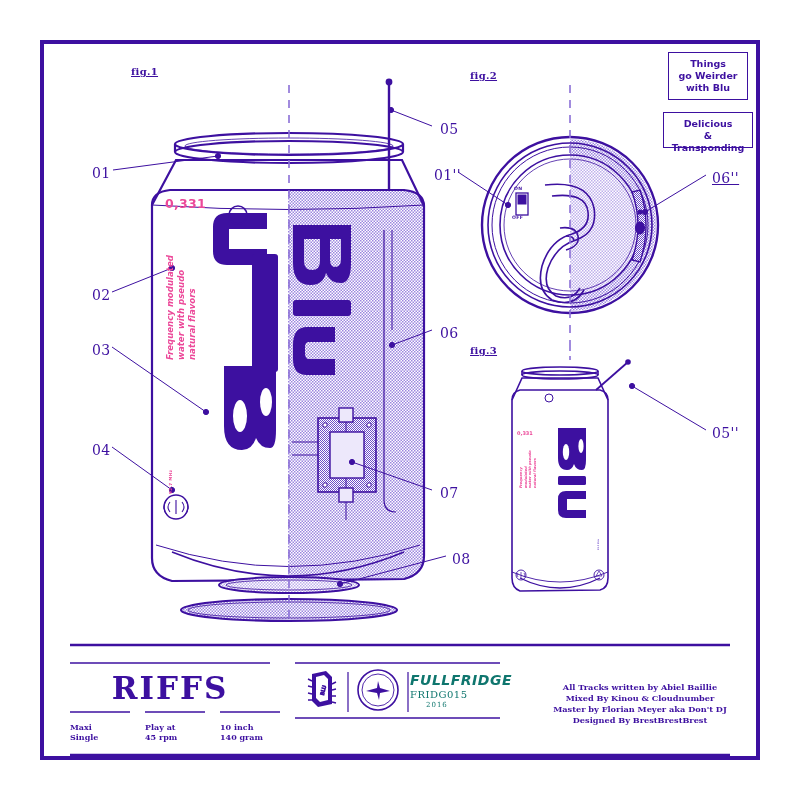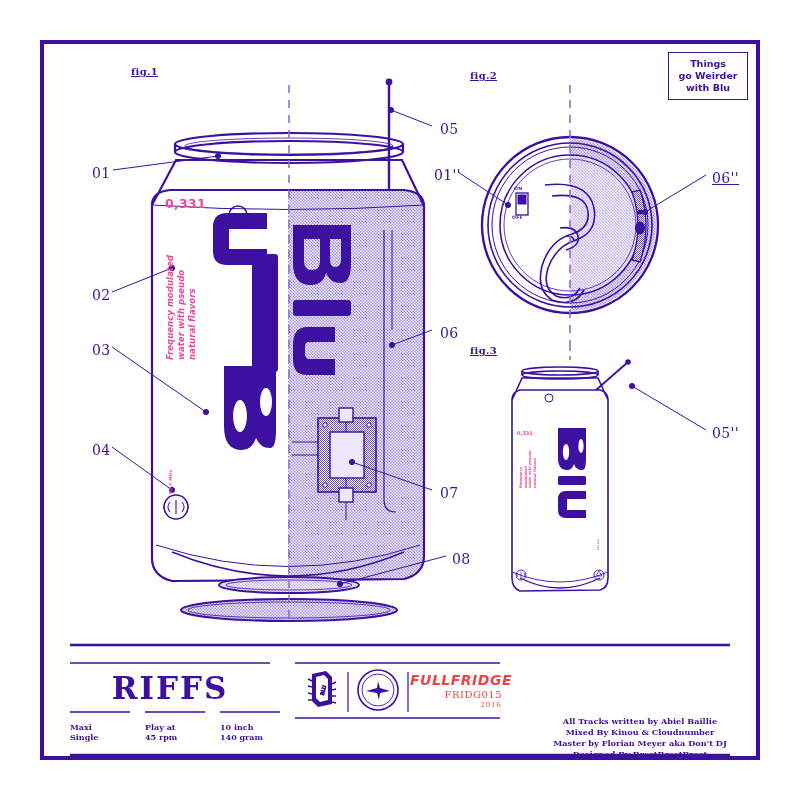--- a/index.html
+++ b/index.html
@@ -9,21 +9,21 @@
   svg.layer{position:absolute;left:0;top:0;width:800px;height:800px;}
   .lbl{position:absolute;color:#3d10a0;font-family:"DejaVu Serif",serif;font-size:14px;letter-spacing:.4px;white-space:nowrap;}
   .figlabel{position:absolute;color:#3d10a0;font-family:"DejaVu Serif",serif;font-size:10px;font-weight:bold;text-decoration:underline;letter-spacing:.3px;}
   .callbox{position:absolute;border:1.6px solid #3d10a0;color:#3d10a0;text-align:center;
            font-family:"DejaVu Sans",sans-serif;font-size:9.5px;font-weight:bold;line-height:12px;
            padding:5px 6px;box-sizing:border-box;background:#fff;}
   .title{position:absolute;color:#3d10a0;font-family:"DejaVu Serif",serif;font-weight:bold;
          font-size:31px;letter-spacing:2px;text-align:center;}
   .specs{position:absolute;color:#3d10a0;font-family:"DejaVu Serif",serif;font-size:8px;
          text-align:left;line-height:10px;font-weight:bold;}
-  .brand{position:absolute;color:#ef4444;text-align:right;font-family:"DejaVu Sans",sans-serif;}
+  .brand{position:absolute;color:#0f766e;text-align:left;font-family:"DejaVu Sans",sans-serif;}
   .brandname{font-size:14px;font-weight:bold;font-style:italic;letter-spacing:.5px;}
   .catno{font-family:"DejaVu Serif",serif;font-size:10px;letter-spacing:.5px;margin-top:1px;}
   .year{font-family:"DejaVu Serif",serif;font-size:7px;letter-spacing:1px;margin-top:1px;padding-left:16px;}
   .url{position:absolute;color:#3d10a0;font-family:"DejaVu Serif",serif;font-weight:bold;
        font-size:14px;text-align:center;letter-spacing:.2px;}
   .credits{position:absolute;color:#3d10a0;font-family:"DejaVu Serif",serif;font-size:8.2px;
            text-align:center;line-height:11px;font-weight:bold;}
   .cantext{position:absolute;color:#ec4899;font-family:"DejaVu Sans",sans-serif;font-weight:bold;}
   .vol{font-size:12.5px;letter-spacing:.3px;}
   .desc{writing-mode:vertical-rl;transform:rotate(180deg);font-size:8.6px;line-height:11px;
@@ -314,20 +314,24 @@
   <div class="lbl" style="left:712px;top:425px;">05''</div>
 
   <div class="sw" style="left:514px;top:186px;">ON</div>
   <div class="sw" style="left:512px;top:215px;">OFF</div>
 
   <div class="callbox" style="left:668px;top:52px;width:80px;height:48px;">
     <div>Things</div>
     <div>go Weirder</div>
     <div>with Blu</div>
   </div>
+  <div class="callbox" style="left:663px;top:112px;width:90px;height:36px;">
+    <div>Delicious</div>
+    <div>&amp; Transponding</div>
+  </div>
 
   <div class="cantext vol" style="left:165px;top:196px;">0,331</div>
 
   <div class="cantext desc" style="left:165px;top:245px;height:115px;">
     <div>Frequency modulated</div>
     <div>water with pseudo</div>
     <div>natural flavors</div>
   </div>
 
   <div class="cantext freq" style="left:168px;top:462px;height:32px;">92.7 MHz</div>
@@ -355,20 +359,20 @@
     <div>140 gram</div>
   </div>
 
   <div class="brand" style="left:410px;top:672px;width:92px;">
     <div class="brandname">FULLFRIDGE</div>
     <div class="catno">FRIDG015</div>
     <div class="year">2016</div>
   </div>
 
 
-  <div class="credits" style="left:540px;top:682px;width:200px;margin-top:34px;">
+  <div class="credits" style="left:540px;top:682px;width:200px;">
     <div>All Tracks written by Abiel Baillie</div>
     <div>Mixed By Kinou &amp; Cloudnumber</div>
     <div>Master by Florian Meyer aka Don't DJ</div>
     <div>Designed By BrestBrestBrest</div>
   </div>
 
 </div>
 
 </body></html>

